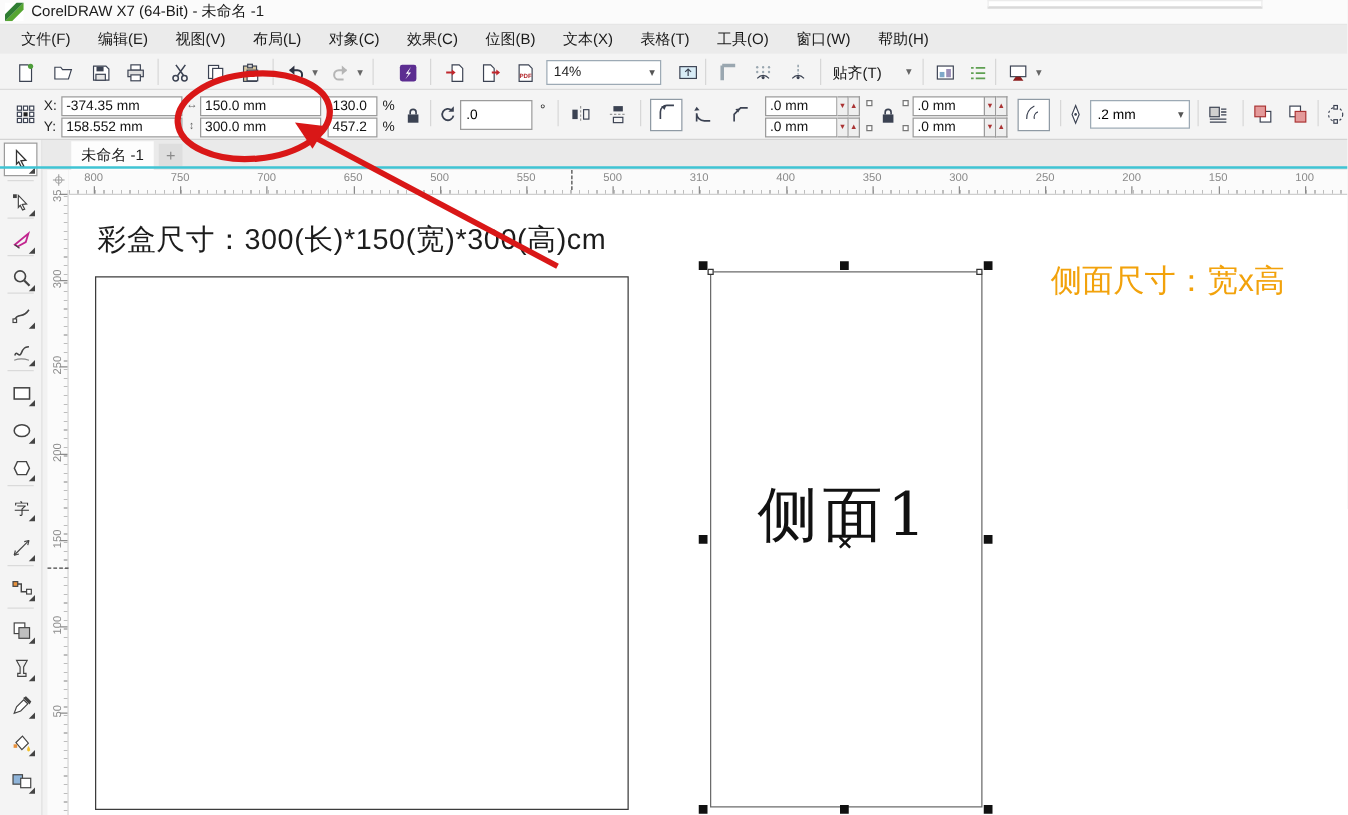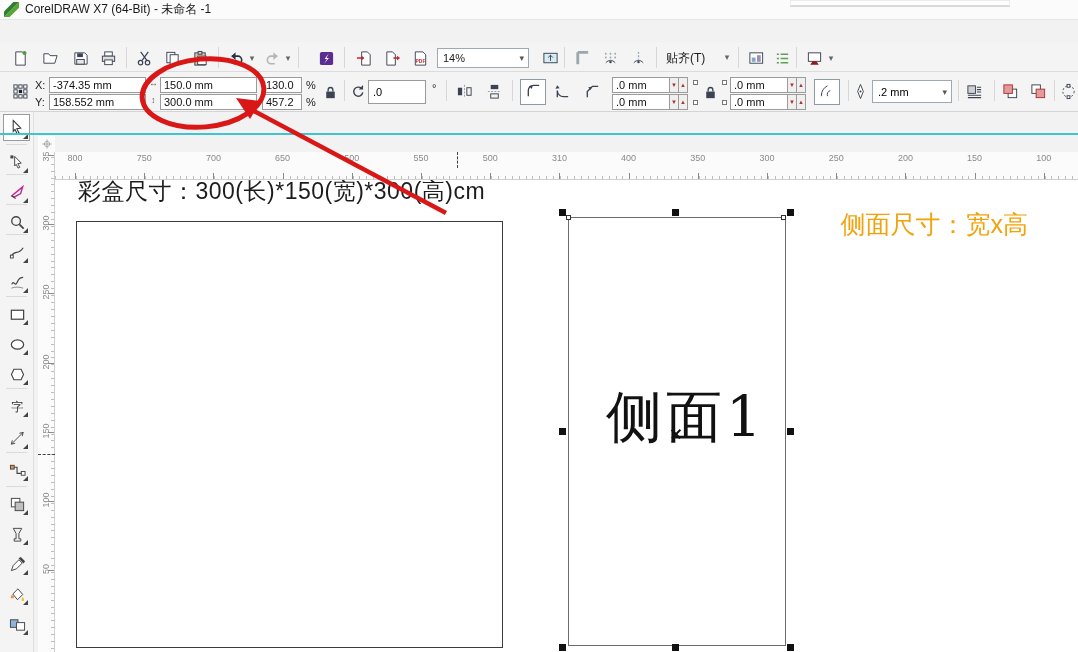--- a/index.html
+++ b/index.html
@@ -38,21 +38,21 @@
   .rot-field { position:absolute; left:368px; top:8px; width:58px; height:24px; background:#fff; border:1px solid #9b9b9b; font-size:11px; padding:0 4px; }
   .out-select { position:absolute; left:872px; top:8px; width:80px; height:23px; background:#fff; border:1px solid #9daab5; font-size:11px; display:flex; align-items:center; padding-left:5px; }
 
   
   .tabrow { position:absolute; left:34px; top:112px; width:1044px; height:24px; background:#eaeaea; }
   .cyanline { position:absolute; left:0; top:133px; width:1078px; height:2px; background:#3fc4d3; z-index:2; }
   .doc-tab { position:absolute; left:23px; top:1px; width:66px; height:23px; background:#fdfdfd; font-size:12px; color:#1a1a1a; display:flex; align-items:center; justify-content:center; }
   .new-tab { position:absolute; left:93px; top:3px; width:19px; height:18px; background:#dedede; color:#8a8a8a; font-size:13px; display:flex; align-items:center; justify-content:center; }
 
   
-  .hruler { position:absolute; left:55px; top:152px; width:1023px; height:28px; background:#fbfbfb; border-bottom:1px solid #cfcfcf; z-index:1; }
+  .hruler { position:absolute; left:55px; top:136px; width:1023px; height:20px; background:#fbfbfb; border-bottom:1px solid #cfcfcf; z-index:1; }
   .hruler .ticks { position:absolute; left:0; right:0; bottom:0; height:3px; background:repeating-linear-gradient(90deg,#bdbdbd 0 1px,transparent 1px 6.92px); }
   .hlabel { position:absolute; top:1px; width:24px; text-align:center; font-size:9px; color:#8a8a8a; }
   .htick { position:absolute; bottom:0; width:1px; height:6px; background:#8a8a8a; }
   .hcursor { position:absolute; top:0; height:16px; width:1px; border-left:1px dashed #444; }
   .vruler { position:absolute; left:38px; top:136px; width:17px; height:516px; background:#fbfbfb; border-right:1px solid #cfcfcf; }
   .vruler .ticks { position:absolute; top:0; bottom:0; right:0; width:3px; background:repeating-linear-gradient(180deg,#bdbdbd 0 1px,transparent 1px 6.92px); }
   .vlabel { position:absolute; left:-7px; width:30px; text-align:center; font-size:9px; color:#8a8a8a; transform:rotate(-90deg); }
   .vtick { position:absolute; right:0; height:1px; width:6px; background:#8a8a8a; }
   .vcursor { position:absolute; left:0; width:17px; height:1px; border-top:1px dashed #444; }
   .ruler-corner { position:absolute; left:38px; top:136px; width:17px; height:16px; background:#fbfbfb; display:flex; align-items:center; justify-content:center; z-index:2;}
@@ -64,21 +64,21 @@
   .tool.sel { background:#fff; border:1px solid #9b9b9b; left:3px; width:27px; height:27px; }
   .tsep { position:absolute; left:6px; width:21px; height:1px; background:#dadada; }
 
   
   .canvas { position:absolute; left:55px; top:152px; width:1023px; height:500px; background:#fff; }
   .size-caption { position:absolute; left:78px; top:176px; font-size:23px; color:#1c1c1c; letter-spacing:0.5px; }
   .rect-front { position:absolute; left:76px; top:221px; width:427px; height:427px; border:1.5px solid #3c3c3c; background:#fff; }
   .rect-side { position:absolute; left:568px; top:217px; width:218px; height:429px; border:1px solid #6b6b6b; background:#fff; }
   .obj-label { position:absolute; font-family:"DejaVu Serif","Liberation Serif",serif; color:#111; white-space:nowrap; }
   .front-label { left:222px; top:378px; font-size:54px; letter-spacing:14px; }
-  .side-label { left:606px; top:380px; font-size:56px; letter-spacing:4px; }
+  .side-label { left:606px; top:380px; font-size:48px; letter-spacing:4px; }
   .annot { position:absolute; color:#f2a20b; font-size:25px; font-weight:500; white-space:nowrap; text-align:right; }
   .annot1 { left:668px; top:172px; width:360px; }
   .annot2 { left:668px; top:208px; width:360px; }
   .handle { position:absolute; width:7px; height:7px; background:#111; z-index:3; }
   .node-sq { position:absolute; width:5px; height:5px; background:#fff; border:1px solid #333; z-index:3; }
   .center-x { position:absolute; left:671px; top:429px; width:10px; height:10px; z-index:3; }
   .center-x::before, .center-x::after { content:""; position:absolute; left:-1px; top:4px; width:12px; height:1.6px; background:#111; }
   .center-x::before { transform:rotate(45deg); } .center-x::after { transform:rotate(-45deg); }
 
   .overlay { position:absolute; left:0; top:0; width:1078px; height:652px; z-index:9; pointer-events:none; }
@@ -94,20 +94,34 @@
       <svg viewBox="0 0 16 16" width="15" height="15">
           <rect width="16" height="16" fill="#fff"></rect>
           <path d="M0 16L16 0v6L6 16z" fill="#56a631"></path>
           <path d="M0 10L10 0h6L0 16z" fill="#2f7d32"></path>
         </svg>
     </span>
     <span class="title">CorelDRAW X7 (64-Bit) - 未命名 -1</span>
   </div>
   <div class="ghostbox"></div>
 
+  <div class="menubar" id="menubar">
+      <span class="menu-item">文件(F)</span>
+      <span class="menu-item">编辑(E)</span>
+      <span class="menu-item">视图(V)</span>
+      <span class="menu-item">布局(L)</span>
+      <span class="menu-item">对象(C)</span>
+      <span class="menu-item">效果(C)</span>
+      <span class="menu-item">位图(B)</span>
+      <span class="menu-item">文本(X)</span>
+      <span class="menu-item">表格(T)</span>
+      <span class="menu-item">工具(O)</span>
+      <span class="menu-item">窗口(W)</span>
+      <span class="menu-item">帮助(H)</span>
+    </div>
 
   <div class="toolbar">
     <span class="tbi" style="left:8px">
         <svg viewBox="0 0 18 18" width="17" height="17">
           <path d="M4 2h7l3 3v11H4z" fill="#fff" stroke="#3b4252"></path>
           <circle cx="13.2" cy="3.2" r="2.2" fill="#4f9e3c"></circle>
         </svg>
       </span>
     <span class="tbi" style="left:38px">
         <svg viewBox="0 0 18 18" width="17" height="17">
@@ -379,20 +393,24 @@
           <rect x="6.5" y="6.5" width="9" height="9" fill="#e49a9a" stroke="#a33"></rect>
         </svg></span>
     <span class="vsep" style="left:1054px;top:8px"></span>
     <span class="pico" style="left:1060px;top:11px"><svg viewBox="0 0 18 18" width="17" height="17">
           <circle cx="9" cy="9" r="6" fill="none" stroke="#3b4252" stroke-dasharray="2 2"></circle>
           <rect x="7.5" y="1.5" width="3" height="3" fill="#fff" stroke="#3b4252"></rect>
           <rect x="7.5" y="13.5" width="3" height="3" fill="#fff" stroke="#3b4252"></rect>
         </svg></span>
   </div>
 
+  <div class="tabrow">
+    <div class="doc-tab">未命名 -1</div>
+    <div class="new-tab">+</div>
+  </div>
   <div class="cyanline"></div>
 
   <div class="ruler-corner">
     <svg viewBox="0 0 18 18" width="12" height="12">
         <path d="M9 2v14M2 9h14" stroke="#999" stroke-width="1.2"></path>
         <circle cx="9" cy="9" r="4" fill="none" stroke="#999"></circle>
       </svg>
   </div>
   <div class="hruler" id="hruler">
       <div class="ticks"></div>

